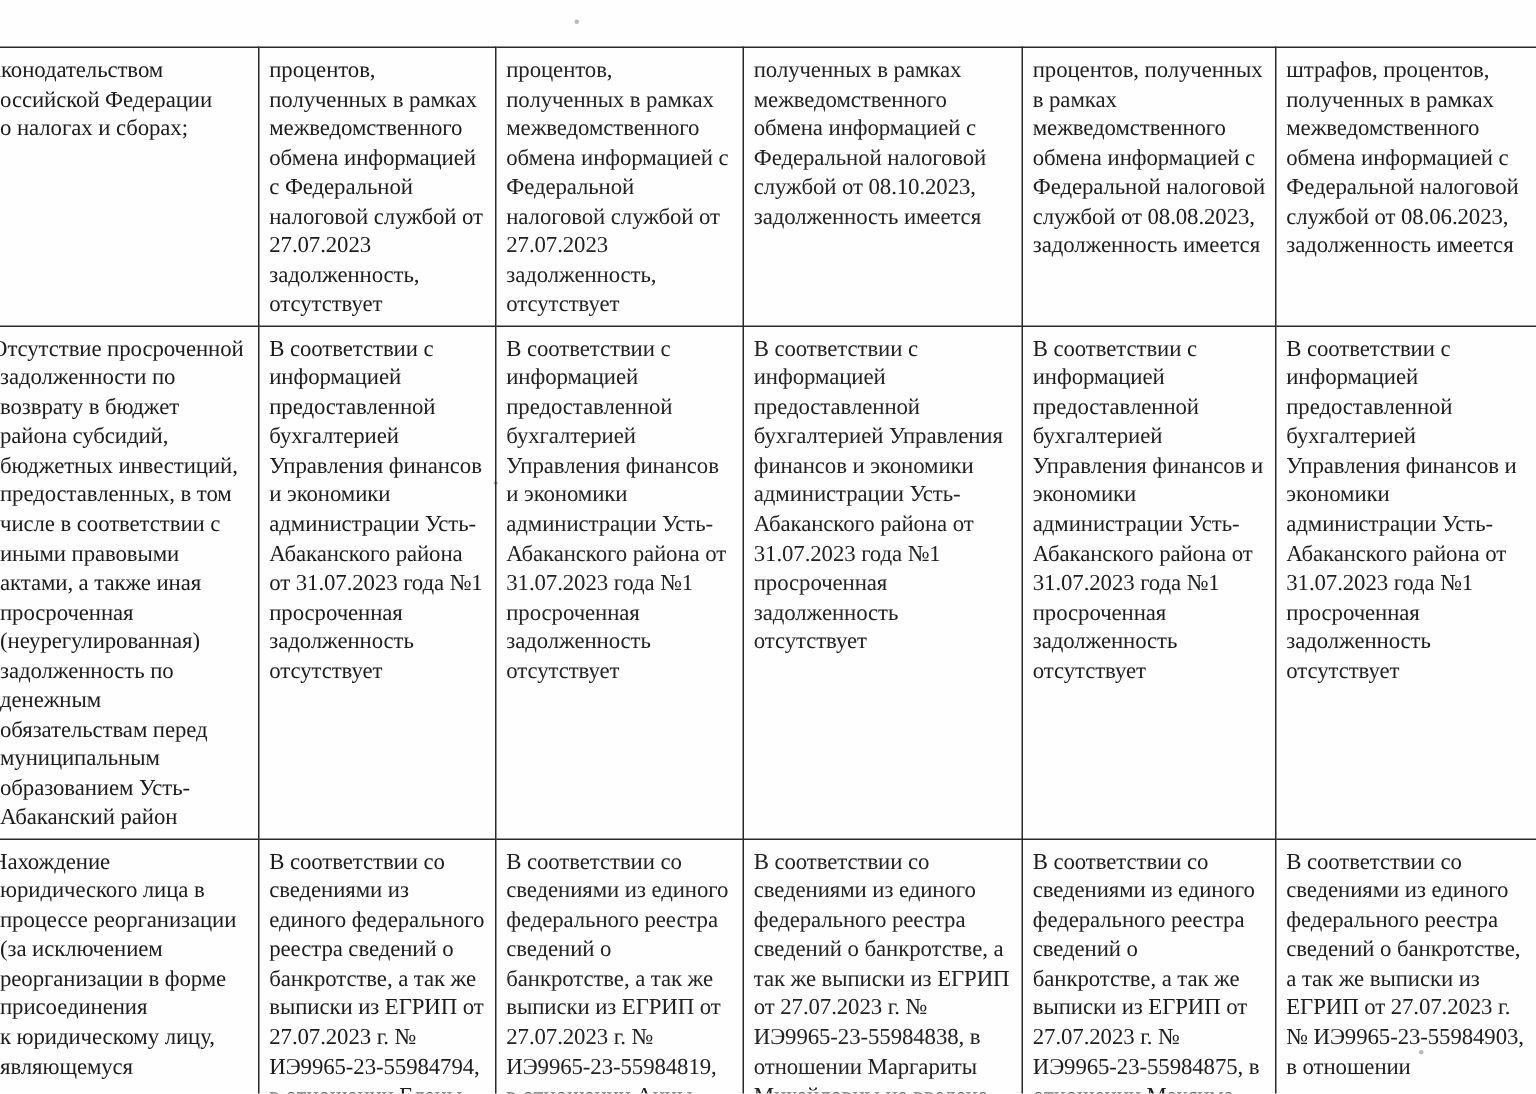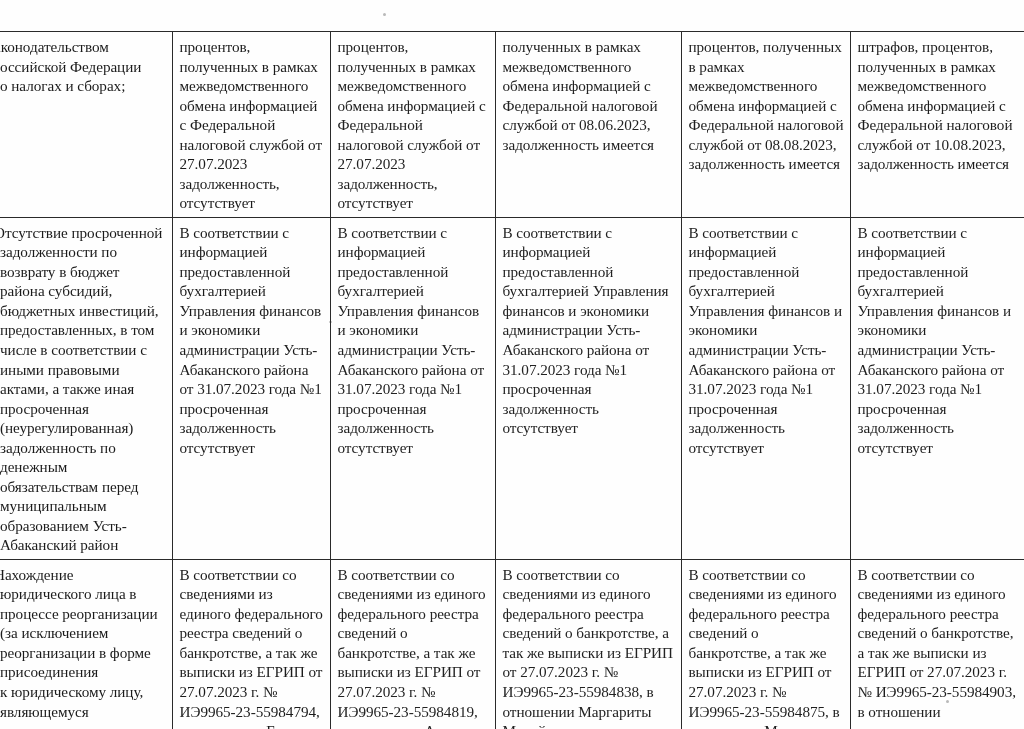--- a/index.html
+++ b/index.html
@@ -105,27 +105,27 @@
 оссийской Федерации
 о налогах и сборах;</span>
           </td>
         <td class="col-1">
             <span class="cell-text">процентов, полученных в рамках межведомственного обмена информацией с Федеральной налоговой службой от 27.07.2023 задолженность, отсутствует</span>
           </td>
         <td class="col-2">
             <span class="cell-text">процентов, полученных в рамках межведомственного обмена информацией с Федеральной налоговой службой от 27.07.2023 задолженность, отсутствует</span>
           </td>
         <td class="col-3">
-            <span class="cell-text">полученных в рамках межведомственного обмена информацией с Федеральной налоговой службой от 08.06.2023, задолженность  имеется</span>
+            <span class="cell-text">полученных в рамках межведомственного обмена информацией с Федеральной налоговой службой от 08.10.2023, задолженность  имеется</span>
           </td>
         <td class="col-4">
             <span class="cell-text">процентов, полученных в рамках межведомственного обмена информацией с Федеральной налоговой службой от 08.08.2023, задолженность имеется</span>
           </td>
         <td class="col-5">
-            <span class="cell-text">штрафов, процентов, полученных в рамках межведомственного обмена информацией с  Федеральной налоговой службой от 10.08.2023, задолженность имеется</span>
+            <span class="cell-text">штрафов, процентов, полученных в рамках межведомственного обмена информацией с  Федеральной налоговой службой от 08.06.2023, задолженность имеется</span>
           </td>
       </tr>
       <tr class="row-2">
         <td class="col-0">
             <span class="cell-text">Отсутствие просроченной задолженности по возврату в бюджет района субсидий, бюджетных инвестиций, предоставленных, в том числе в соответствии с иными правовыми актами, а также иная просроченная (неурегулированная) задолженность по денежным обязательствам перед муниципальным образованием Усть-Абаканский район</span>
           </td>
         <td class="col-1">
             <span class="cell-text">В соответствии с информацией предоставленной бухгалтерией Управления финансов и экономики администрации Усть-Абаканского района от 31.07.2023 года №1 просроченная задолженность отсутствует</span>
           </td>
         <td class="col-2">

